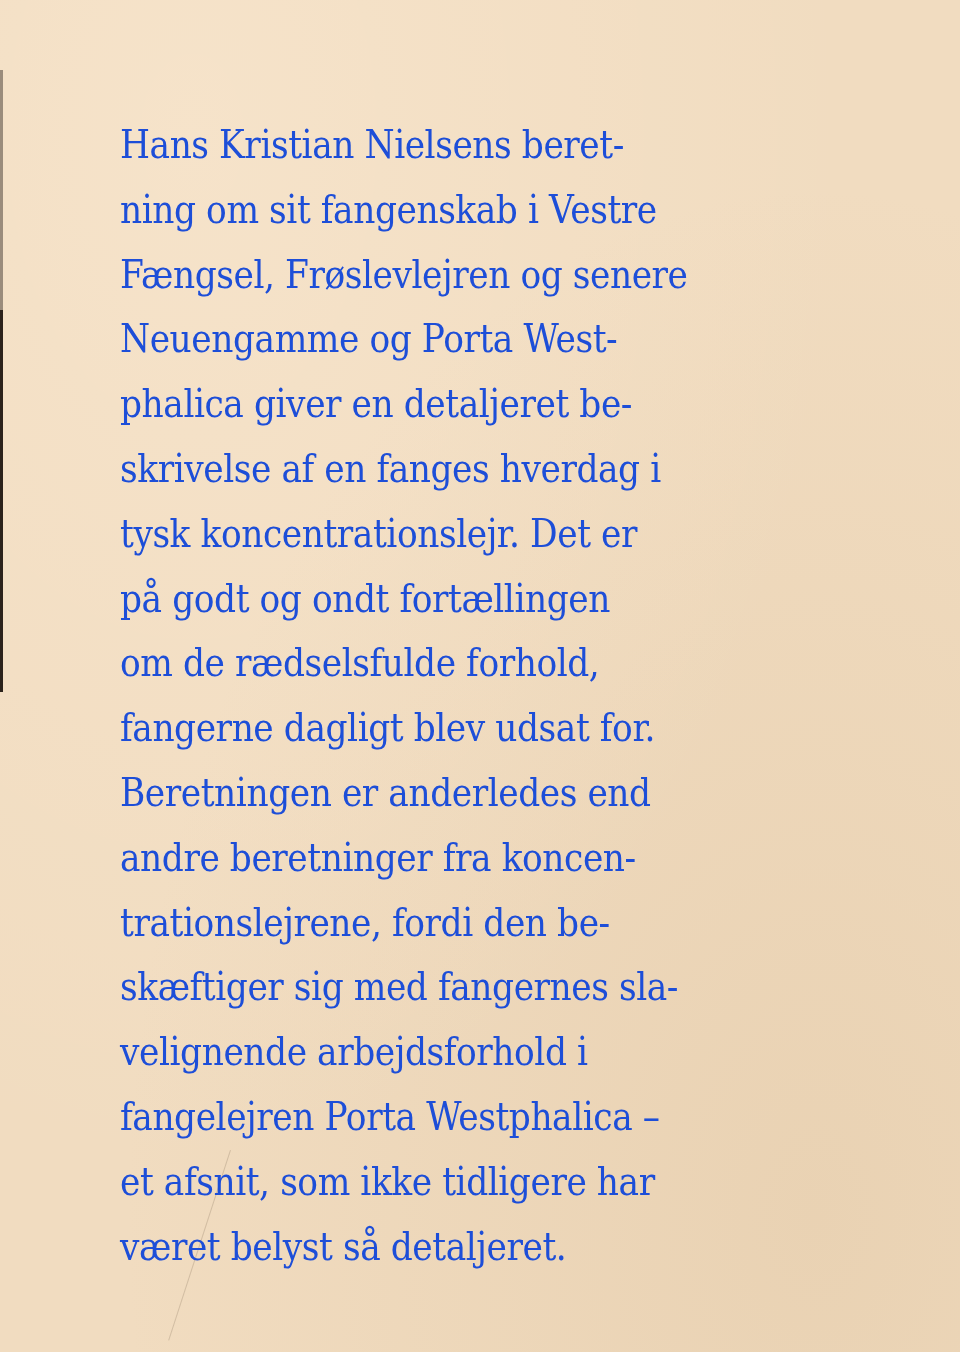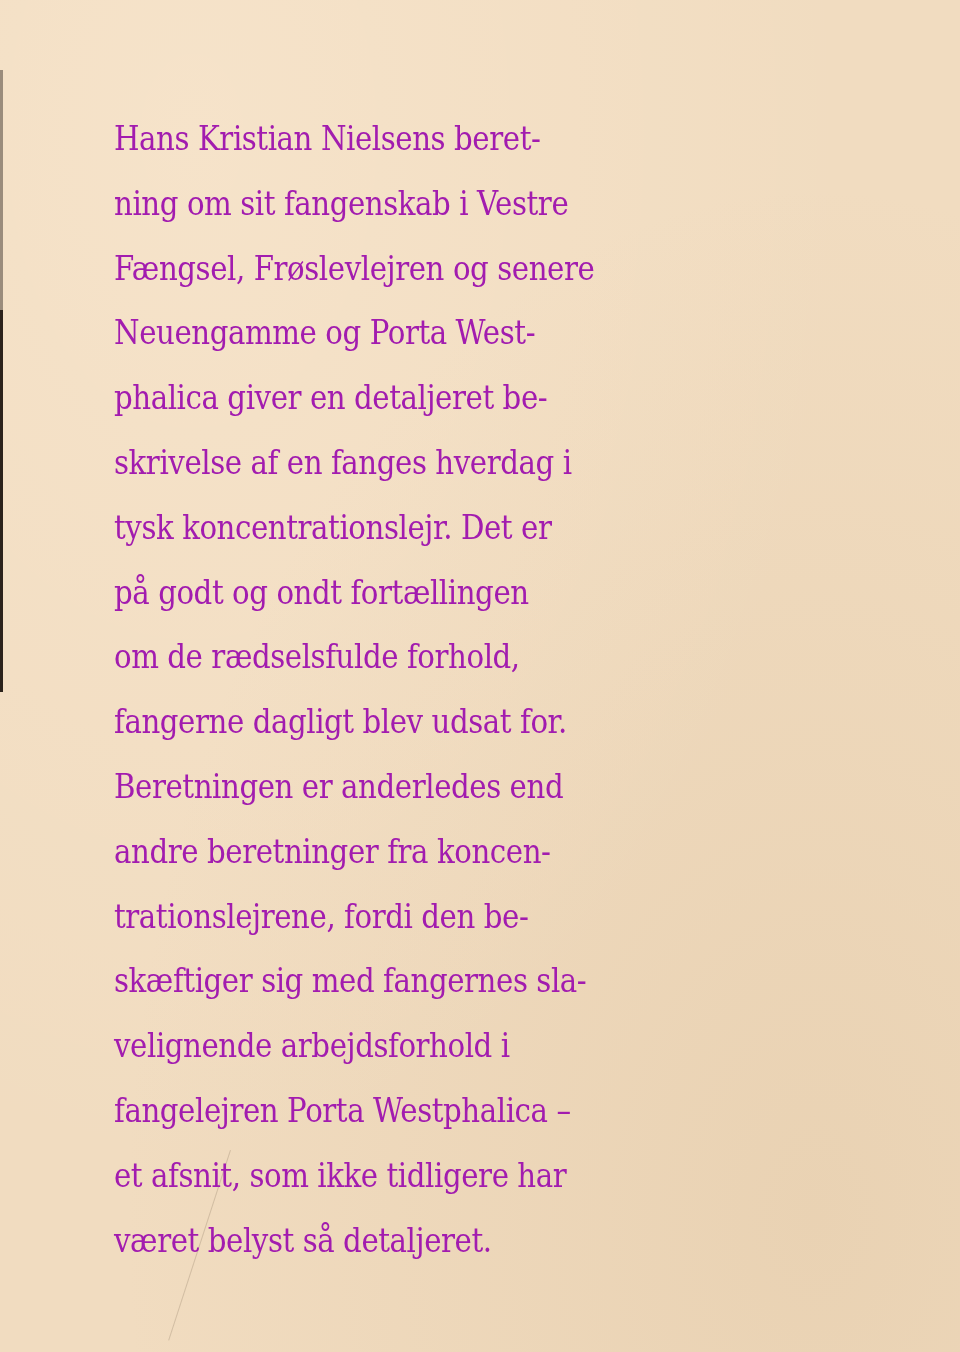--- a/index.html
+++ b/index.html
@@ -46,25 +46,25 @@
       height: 200px;
       background: rgba(120, 100, 80, 0.25);
       transform: rotate(18deg);
       transform-origin: top left;
     }
     .blurb {
       position: absolute;
       left: 104px;
       top: 96px;
       width: 820px;
-      margin: 10px;
+      margin: 16px;
       font-family: "DejaVu Serif", serif;
-      font-size: 34px;
+      font-size: 40px;
       line-height: 64.8px;
-      color: #a21caf;
+      color: #1d4ed8;
       letter-spacing: -0.5px;
     }
     .blurb .line {
       display: block;
       white-space: nowrap;
       transform-origin: left center;
       transform: scaleX(0.86);
     }
   </style>
 </head>

